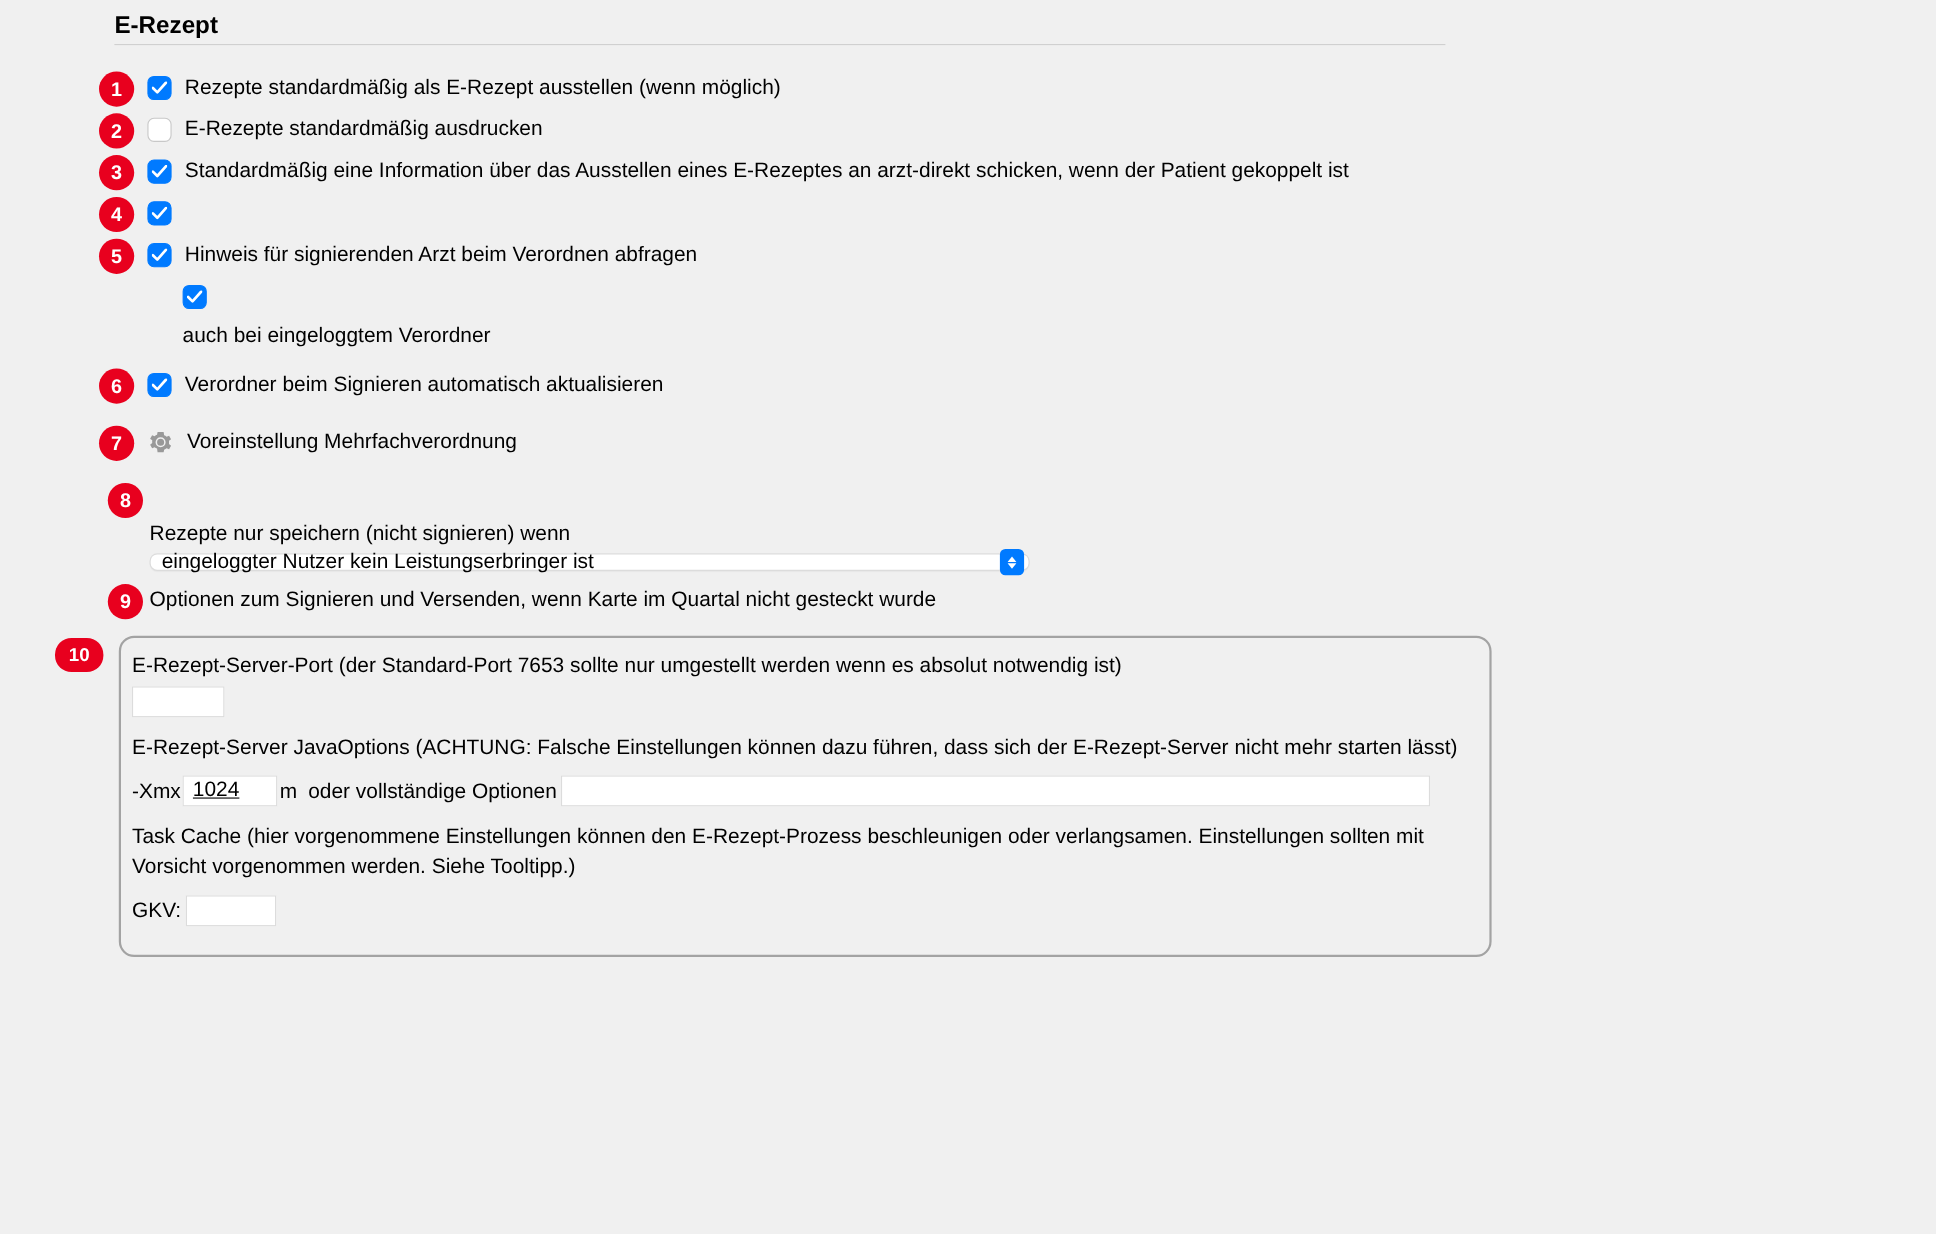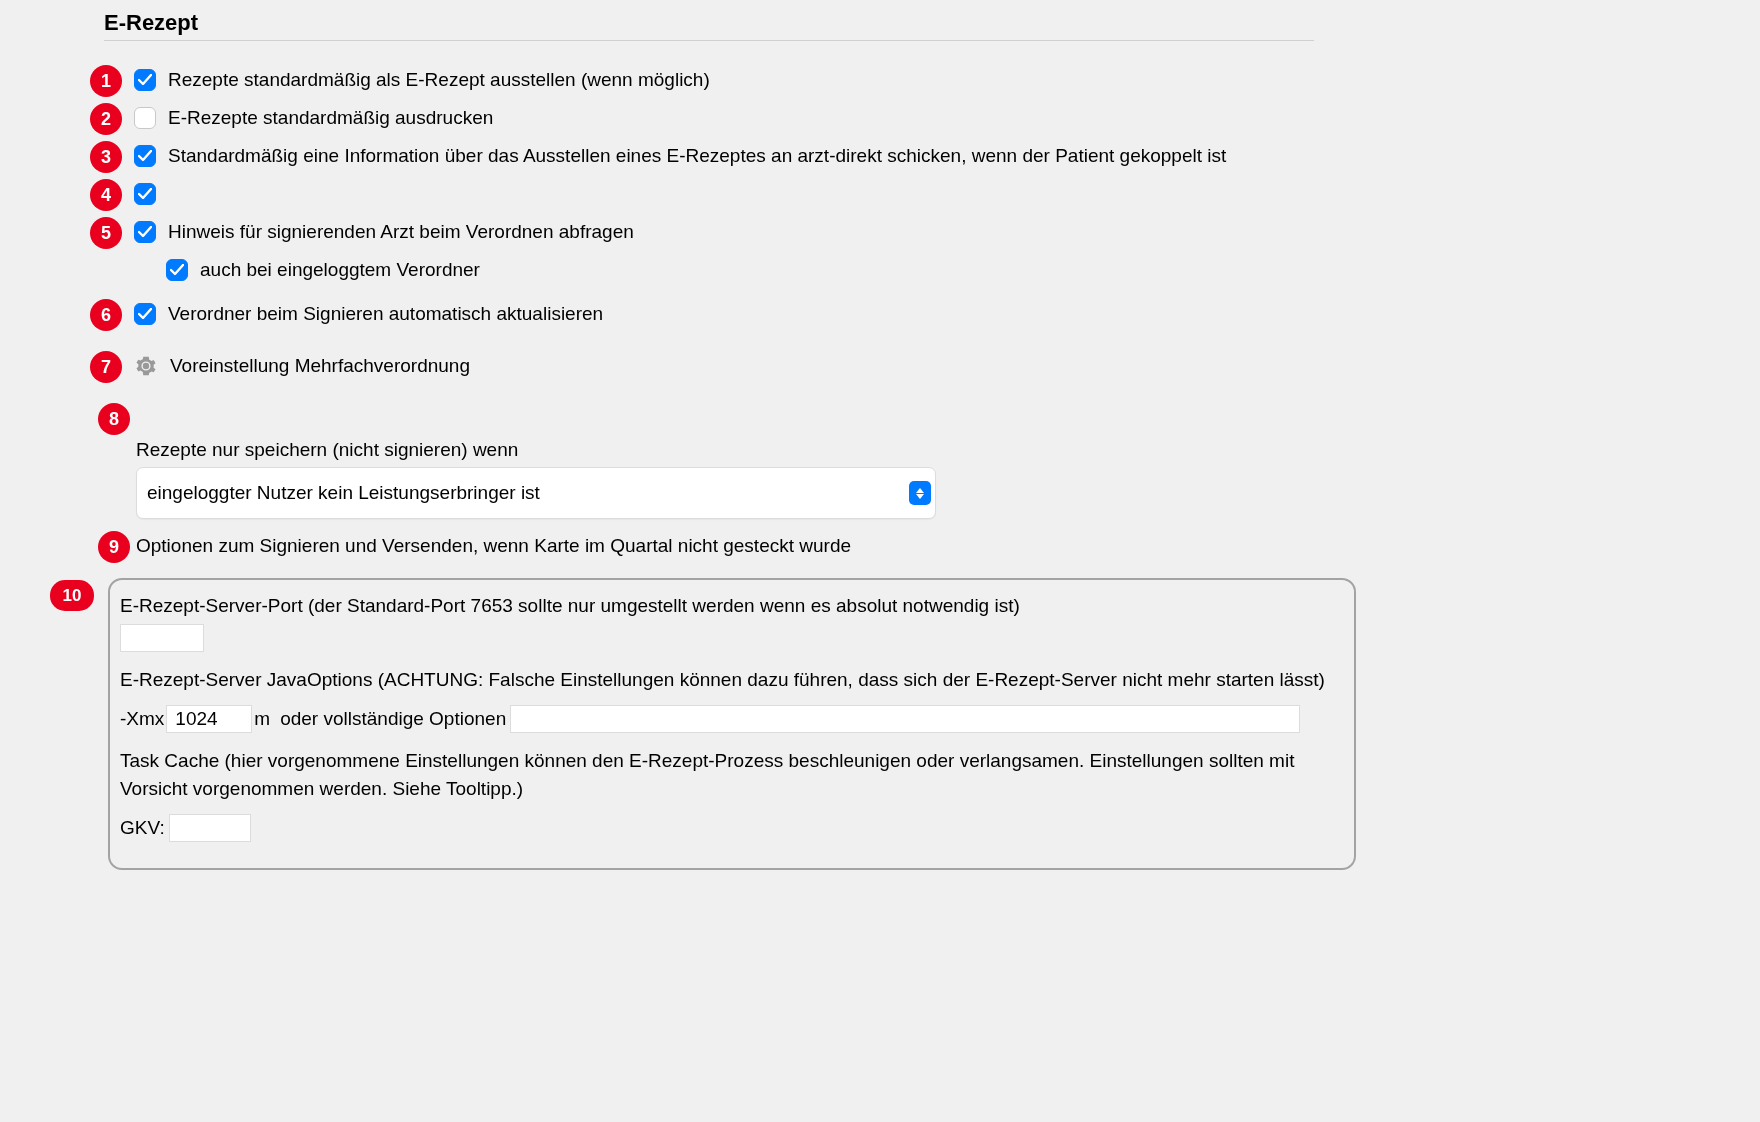--- a/index.html
+++ b/index.html
@@ -30,21 +30,21 @@
     width: 1210px;
   }
   .row {
     display: flex;
     align-items: flex-start;
     gap: 12px;
     margin-left: 70px;
     margin-bottom: 6px;
   }
   .row.spaced-above { margin-top: 20px; }
-  .row.sub { margin-left: 146px; }
+  .row.sub { margin-left: 146px; flex-direction: column; }
   .row.select-row { margin-left: 116px; margin-bottom: 12px;}
   .badge {
     flex: 0 0 32px;
     width: 32px; height: 32px;
     border-radius: 50%;
     background: #e8001e;
     color: #fff;
     font-weight: 700;
     font-size: 18px;
     display: flex; align-items: center; justify-content: center;
@@ -74,21 +74,21 @@
   .gear-icon {
     width: 24px; height: 24px;
     flex: 0 0 24px;
     color: #999;
     display:flex; align-items:center; justify-content:center;
     margin-top: 1px;
   }
   .select {
     position: relative;
     width: 800px;
-    height: 52px;
+    height: 16px;
     background: #fff;
     border: 1px solid #dcdcdc;
     border-radius: 7px;
     display: flex; align-items: center;
     padding: 0 40px 0 10px;
     box-shadow: 0 1px 1px rgba(0,0,0,0.04);
   }
   .select .btn {
     position: absolute;
     right: 4px; top: 50%; transform: translateY(-50%);
@@ -130,25 +130,25 @@
     display: inline-block;
     height: 28px;
     border: 1px solid #dcdcdc;
     background: #fff;
     padding: 0 6px;
     font: inherit;
     vertical-align: baseline;
     line-height: 26px;
   }
   .inp-port { width: 84px; display:block; margin-top:4px; margin-bottom:14px;}
-  .inp-xmx { width: 86px; margin: 0 2px; text-align:left; padding-left:8px;}
+  .inp-xmx { width: 86px; margin: 0 2px; text-align:left; padding-left:8px;text-decoration:underline;}
   .inp-opts { width: 790px; margin-left: 4px;}
   .inp-gkv { width: 82px; margin-left: 4px;}
   .server-p { margin: 0 0 4px 0; }
-  .server-line { display:flex; align-items:flex-start; flex-wrap:wrap; margin-bottom: 14px; margin-top: 12px;}
+  .server-line { display:flex; align-items:flex-end; flex-wrap:wrap; margin-bottom: 14px; margin-top: 12px;}
   .nowrap { white-space: nowrap; }
 </style>
 </head>
 <body>
 
 <div class="page">
 
   <h2 class="section-title">E-Rezept</h2>
   <div class="rule"></div>
 

